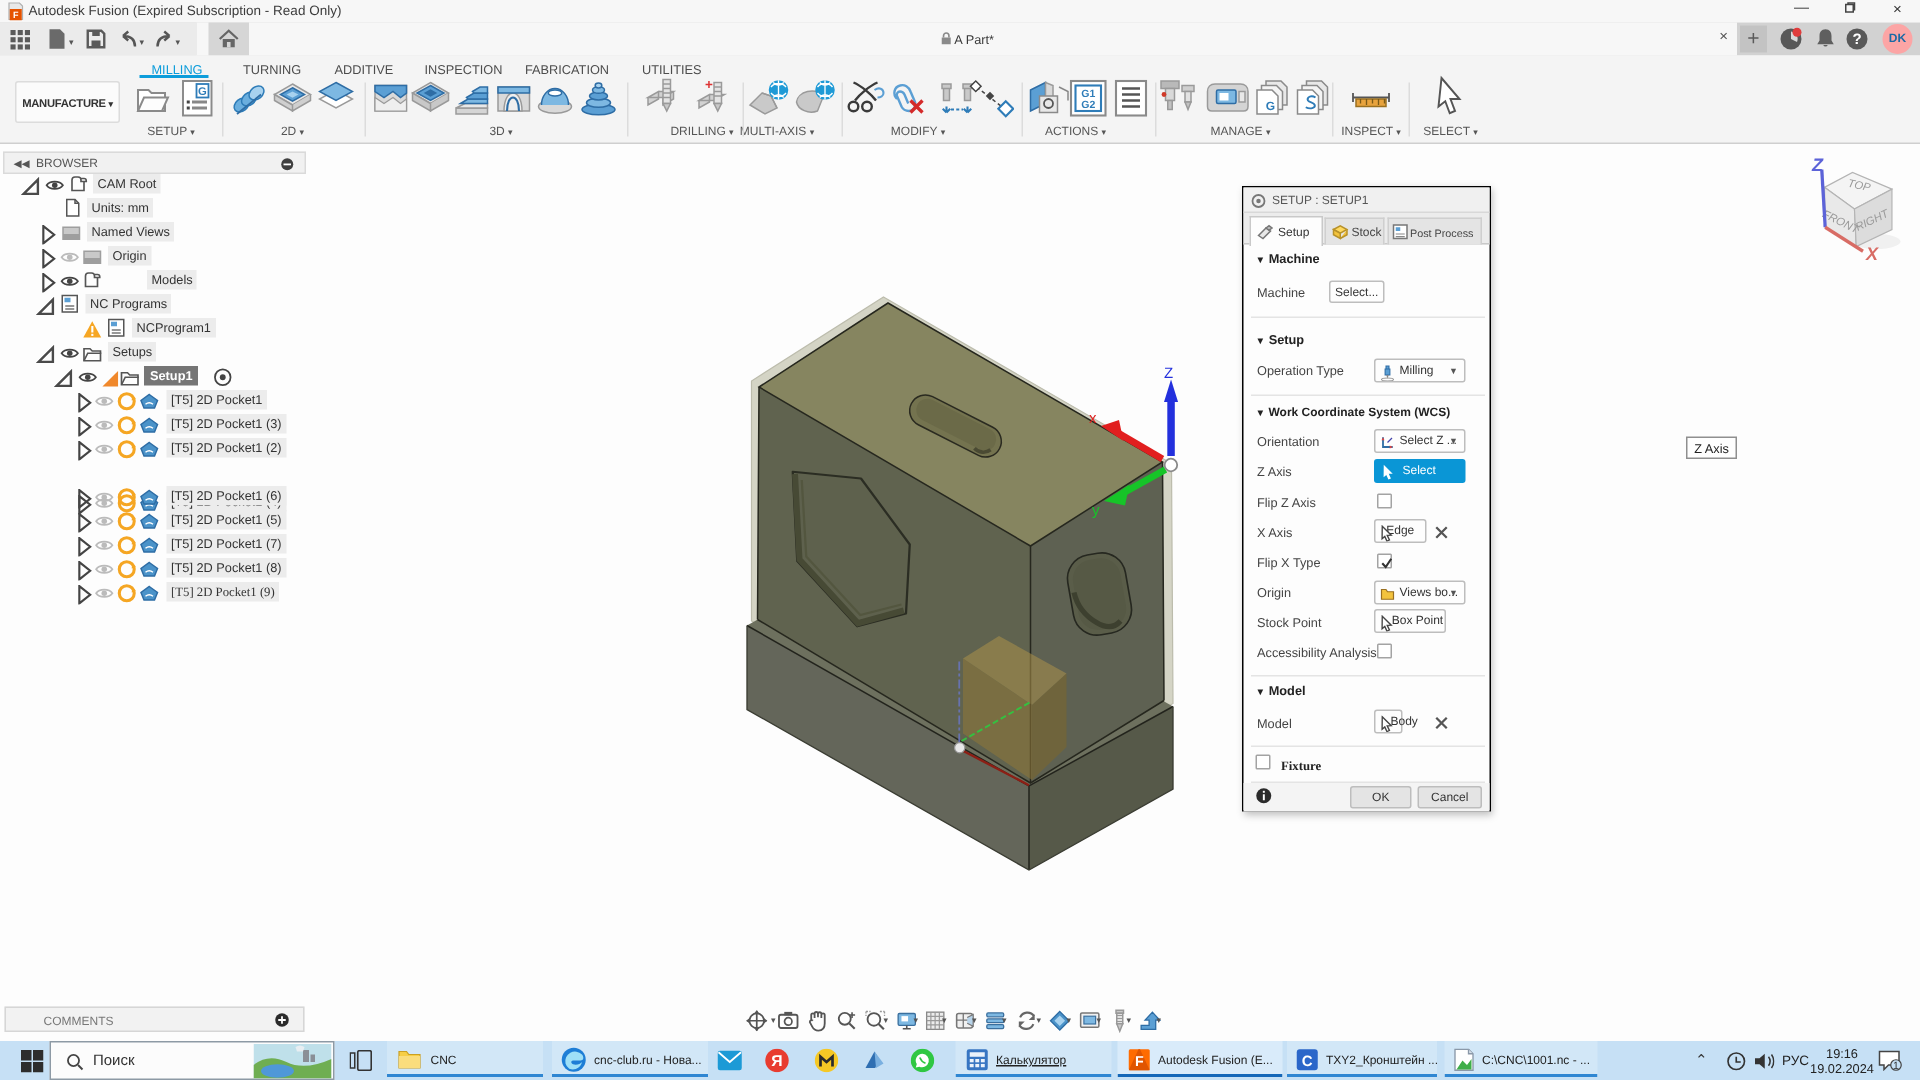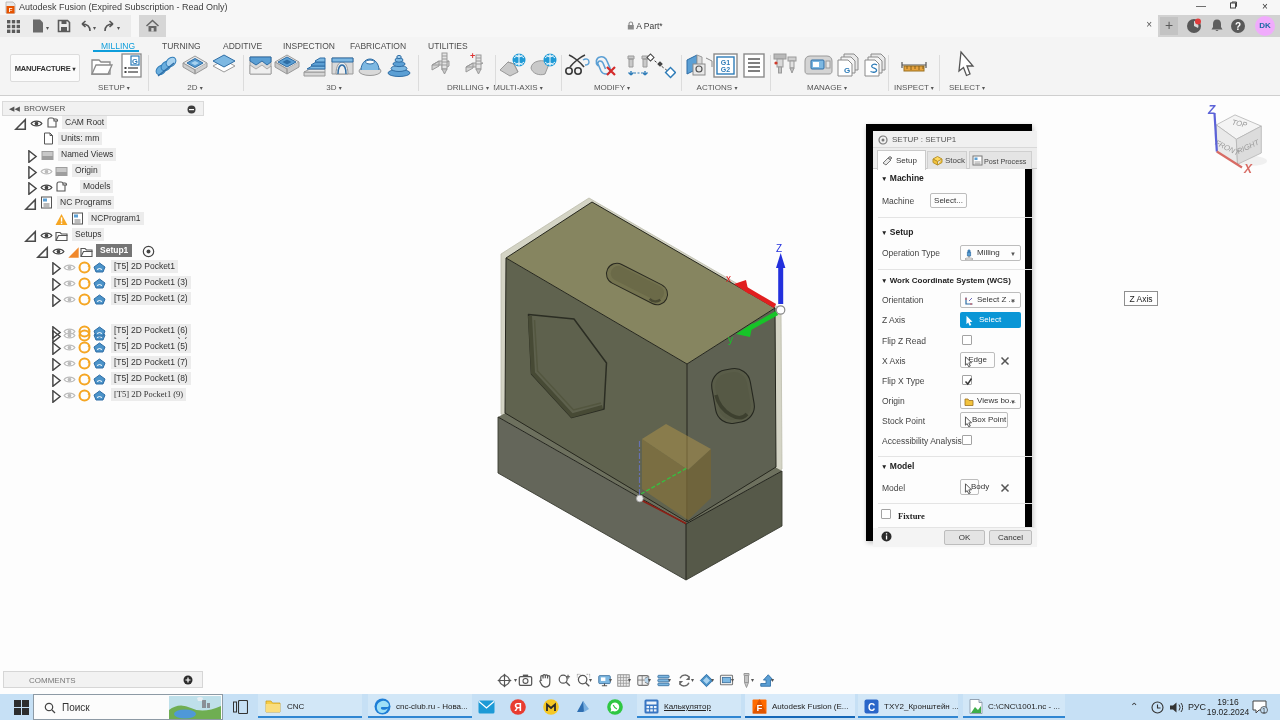--- a/index.html
+++ b/index.html
@@ -16,21 +16,21 @@
 #doctab .lbl { position:absolute; left:50%; top:6px; transform:translateX(-50%); font-size:8.5px; color:#3a3a3a; white-space:nowrap; }
 #ribbon { left:0; top:37px; width:1280px; height:59px; background:#f4f4f4; border-bottom:1px solid #cfcfcf; }
 #manufacture { position:absolute; left:10px; top:17px; width:70px; height:28px; background:#fbfbfb; border:1px solid #dcdcdc; border-radius:2px; font-size:7.5px; color:#333; text-align:center; line-height:27px; font-weight:bold; letter-spacing:-0.2px;}
 .rtab { position:absolute; top:4px; font-size:8.5px; color:#4d4d4d; }
 .rtab.active { color:#0d9ddb; }
 .glabel { position:absolute; top:46px; font-size:8px; color:#555; white-space:nowrap; transform:translateX(-50%); }
 .gdiv { position:absolute; top:18px; height:36px; width:1px; background:#dcdcdc; }
 .trow { position:absolute; height:13px; font-size:8.5px; color:#333; white-space:nowrap; }
 .chip { background:#ececec; padding:0 3px; line-height:13px; display:inline-block; height:13px;}
 .ticon { position:absolute; top:0; width:13px; height:13px; }
-#dialog { left:866px; top:124px; width:166px; height:417px; background:#fdfdfd; border:7px solid #000000; box-shadow:1px 2px 5px rgba(0,0,0,0.25); font-size:8.5px; color:#333; }
+#dialog { left:828px; top:124px; width:166px; height:417px; background:#fdfdfd; border:1px solid #000000; box-shadow:1px 2px 5px rgba(0,0,0,0.25); font-size:8.5px; color:#333; }
 .drow { position:absolute; left:0; width:166px; height:14px; }
 .dlab { position:absolute; left:9px; top:2px; font-size:8.5px; color:#444; }
 .dhead { position:absolute; left:8px; font-size:8.5px; font-weight:bold; color:#222; }
 .dbtn { position:absolute; border:1px solid #bdbdbd; background:#fdfdfd; font-size:8px; color:#333; text-align:center; height:15px; line-height:13px; border-radius:2px;}
 .ddrop { position:absolute; border:1px solid #bdbdbd; background:#fdfdfd; font-size:8px; color:#333; height:16px; line-height:14px; border-radius:2px; }
 .dchk { position:absolute; width:10px; height:10px; border:1px solid #a3a3a3; background:#fff; border-radius:1px; top:1px; }
 .ddivider { position:absolute; left:5px; width:156px; height:1px; background:#e4e4e4; }
 #comments { left:3px; top:671px; width:200px; height:17px; background:#f2f2f2; border:1px solid #d6d6d6; font-size:8px; color:#777; }
 #taskbar { left:0; top:694px; width:1280px; height:26px; background:#c6e0f5; }
 .tbbtn { position:absolute; top:0; height:24px; font-size:8px; color:#222; white-space:nowrap; overflow:hidden; background:rgba(255,255,255,0.22); }
@@ -108,21 +108,21 @@
         <path d="M8 8 L8 3 A5 5 0 0 1 12 10 z" fill="#d8d8d8"></path>
         <circle cx="12" cy="3.5" r="3" fill="#e03c3c"></circle>
       </svg>
     <svg class="abs" style="left:1209px;top:3px" width="16" height="16" viewBox="0 0 16 16">
         <path d="M8 1.5 c-2.8 0 -4 2 -4 4.5 v3 l-1.5 2.5 h11 L12 9 v-3 c0-2.5 -1.2-4.5 -4-4.5 z M6.5 12 a1.6 1.6 0 0 0 3 0 z" fill="#5f5f5f"></path>
       </svg>
     <svg class="abs" style="left:1230px;top:3px" width="16" height="16" viewBox="0 0 16 16">
         <circle cx="8" cy="8" r="7" fill="#595959"></circle>
         <text x="8" y="11.5" font-size="10" fill="#fff" text-anchor="middle" font-weight="bold">?</text>
       </svg>
-    <div class="abs" style="left:1255px;top:1px;width:20px;height:20px;border-radius:50%;background:#f0abfc;font-size:8px;color:#1b6aa5;text-align:center;line-height:20px;font-weight:bold;">DK</div>
+    <div class="abs" style="left:1255px;top:1px;width:20px;height:20px;border-radius:50%;background:#fca5a5;font-size:8px;color:#1b6aa5;text-align:center;line-height:20px;font-weight:bold;">DK</div>
   </div>
 
   <div class="abs" id="ribbon">
     <div id="manufacture">MANUFACTURE <span style="font-size:6px;">▾</span></div>
     <div class="rtab active" style="left:101px;">MILLING</div>
     <div class="abs" style="left:93px;top:13px;width:46px;height:2px;background:#0d9ddb;"></div>
     <div class="rtab" style="left:162px;">TURNING</div>
     <div class="rtab" style="left:223px;">ADDITIVE</div>
     <div class="rtab" style="left:283px;">INSPECTION</div>
     <div class="rtab" style="left:350px;">FABRICATION</div>
@@ -357,21 +357,21 @@
           <rect x="1.5" y="2" width="10" height="4" fill="#c9c9c9"></rect>
         </svg><span class="chip" style="margin-left:46px;">Origin</span></div>
 
     <div class="trow" style="left:26px;top:180px;"><svg class="ticon" style="left:0;top:2px" width="8" height="9" viewBox="0 0 8 9">
           <path d="M1.5 0.5 L6.5 4.5 L1.5 8.5 z" fill="none" stroke="#444" stroke-width="1"></path>
         </svg><svg class="ticon" style="left:14px;top:1px" width="12" height="11" viewBox="0 0 12 11">
           <path d="M1 5.5 C3 2.5 9 2.5 11 5.5 C9 8.5 3 8.5 1 5.5 z" fill="none" stroke="#444" stroke-width="1.1"></path>
           <circle cx="6" cy="5.5" r="1.7" fill="#444"></circle>
         </svg><svg class="ticon" style="left:29px;top:0" width="13" height="13" viewBox="0 0 13 13">
           <path d="M2 4 q0-2 2-2 h2 q2 0 2 2 v1 h2 v6 h-8 z M8 3 h2 q1.5 0 1.5 1.5 V5 h-1.5" fill="none" stroke="#555" stroke-width="1.1"></path>
-        </svg><span class="chip" style="margin-left:54px;">Models</span></div>
+        </svg><span class="chip" style="margin-left:72px;">Models</span></div>
 
     <div class="trow" style="left:24px;top:196px;"><svg class="ticon" style="left:0;top:2px" width="9" height="9" viewBox="0 0 9 9">
           <path d="M7.8 1.2 V7.8 H1.2 z" fill="#fdfdfd" stroke="#4a4a4a" stroke-width="1.1"></path>
         </svg><svg class="ticon" style="left:16px;top:0" width="12" height="13" viewBox="0 0 12 13">
           <rect x="1" y="1" width="10" height="11" fill="#fff" stroke="#555"></rect>
           <rect x="2.5" y="2.5" width="4" height="3" fill="#5b9fd4"></rect>
           <path d="M3 8 h6 M3 10 h6" stroke="#777" stroke-width="1"></path>
         </svg><span class="chip" style="margin-left:33px;">NC Programs</span></div>
 
     <div class="trow" style="left:55px;top:212px;"><svg class="ticon" style="left:0;top:1px" width="12" height="11" viewBox="0 0 12 11">
@@ -575,21 +575,21 @@
             <path d="M5 5 l3-3" stroke="#44a" stroke-width="0.8"></path>
           </svg><span style="margin-left:16px;">Select Z ...</span><span style="position:absolute;right:4px;top:1px;font-size:6px;color:#555;">▼</span></div>
     </div>
     <div class="drow" style="top:182px;">
         <span class="dlab">Z Axis</span>
       <div class="abs" style="left:87px;top:-1px;width:61px;height:16px;background:#0a96d6;border-radius:2px;color:#fff;font-size:8px;line-height:15px;"><svg style="position:absolute;left:5px;top:2.5px" width="9" height="11" viewBox="0 0 9 11">
             <path d="M1.5 0.8 L7.5 6.8 L4.8 6.9 L6.3 10 L4.6 10.7 L3.2 7.6 L1.4 9.2 z" fill="#fff"></path>
           </svg><span style="margin-left:19px;">Select</span></div>
     </div>
     <div class="drow" style="top:203px;">
-        <span class="dlab">Flip Z Read</span>
+        <span class="dlab">Flip Z Axis</span>
         <span class="dchk" style="left:89px;"></span>
       </div>
     <div class="drow" style="top:223px;">
         <span class="dlab">X Axis</span>
       <div class="dbtn" style="left:87px;top:-2px;width:35px;height:16px;line-height:14px;"><svg style="position:absolute;left:3px;top:2.5px" width="9" height="11" viewBox="0 0 9 11">
             <path d="M1.5 0.8 L7.5 6.8 L4.8 6.9 L6.3 10 L4.6 10.7 L3.2 7.6 L1.4 9.2 z" fill="#fff" stroke="#444" stroke-width="0.9"></path>
           </svg><span style="margin-left:0;">Edge</span></div>
       <svg style="position:absolute;left:127px;top:2px" width="10" height="10" viewBox="0 0 10 10">
           <path d="M1.5 1.5 L8.5 8.5 M8.5 1.5 L1.5 8.5" stroke="#555" stroke-width="1.5"></path>
         </svg>

